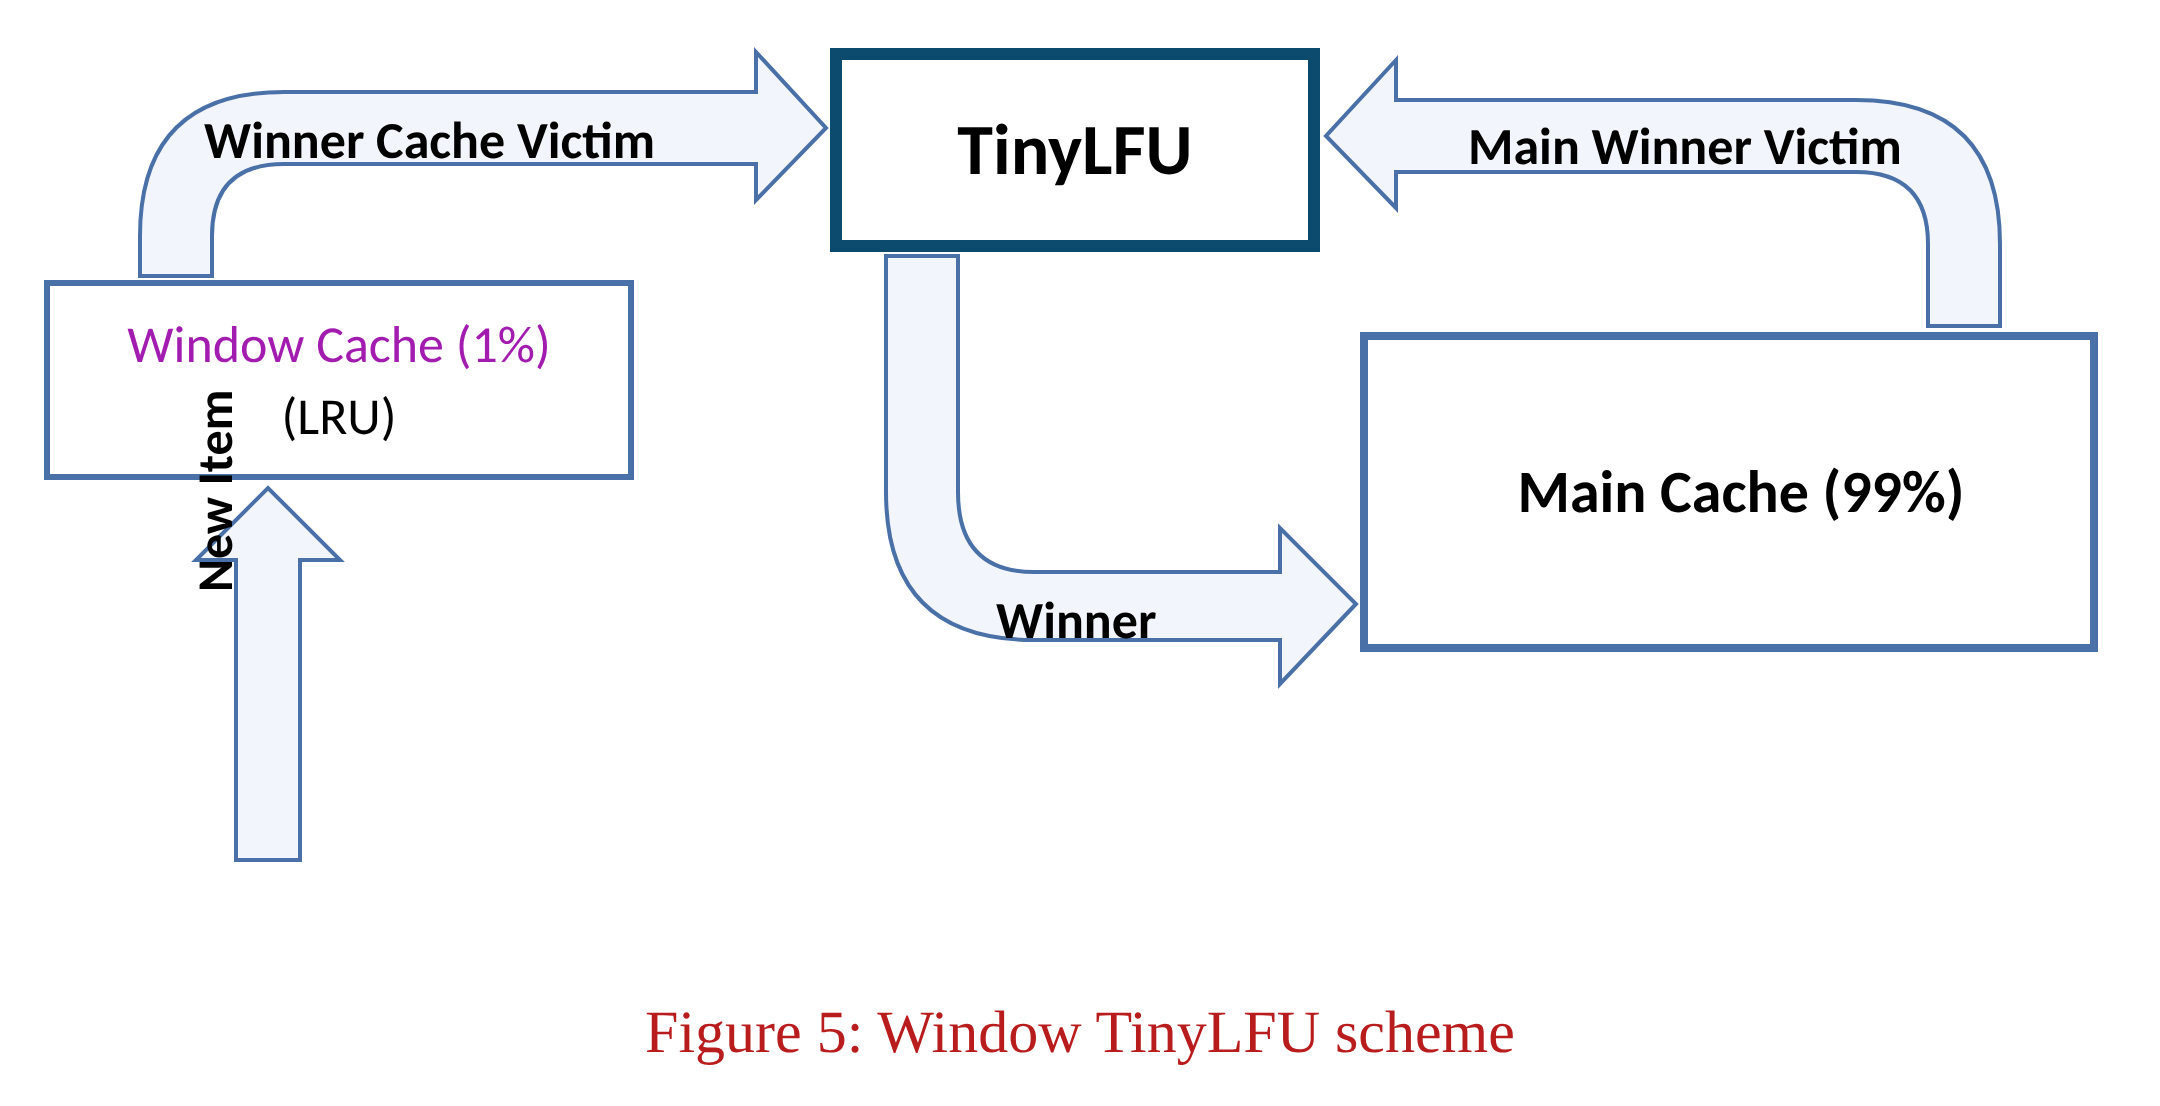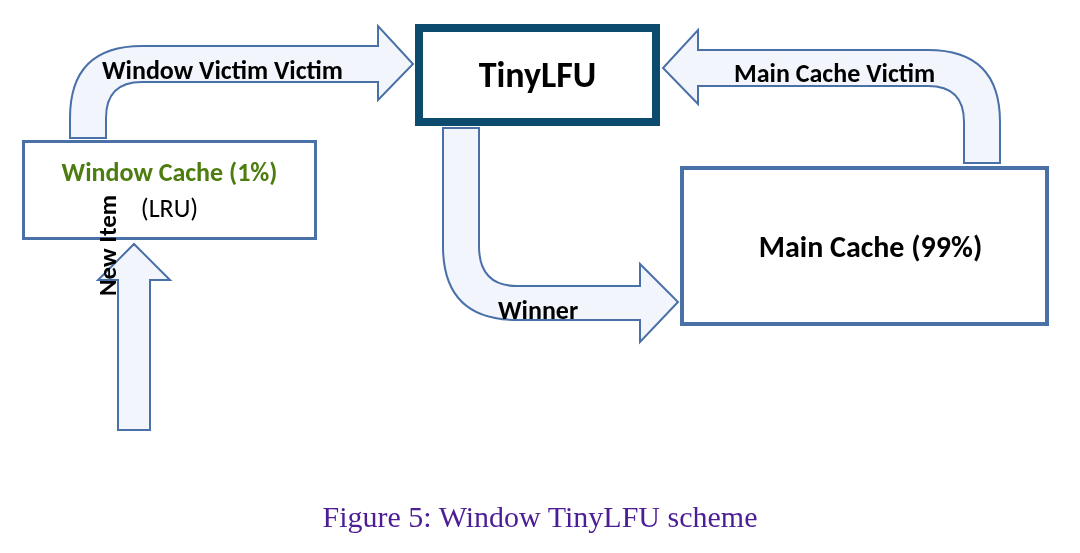--- a/index.html
+++ b/index.html
@@ -26,28 +26,28 @@
       align-items: center;
       text-align: center;
     }
     .window-cache {
       left: 22px;
       top: 140px;
       width: 295px;
       height: 100px;
       border: 3px solid #4a70a8;
     }
-    .window-cache .line1 { font-size: 26px; font-weight: bold; color: #4d7c0f; }
+    .window-cache .line1 { font-size: 26px; font-weight: normal; color: #a21caf; }
     .window-cache .line2 { font-size: 26px; font-weight: normal; color: #000; margin-top: 4px; }
     .tinylfu {
       left: 415px;
       top: 24px;
       width: 245px;
       height: 102px;
-      border: 8px solid #0c4a6e;
+      border: 6px solid #0c4a6e;
     }
     .tinylfu .line1 { font-size: 36px; font-weight: bold; color: #000; }
     .main-cache {
       left: 680px;
       top: 166px;
       width: 369px;
       height: 160px;
       border: 4px solid #4a70a8;
       padding-left: 12px;
     }
@@ -72,21 +72,21 @@
       font-size: 25px;
     }
     .caption {
       position: absolute;
       left: 0;
       width: 1080px;
       top: 500px;
       text-align: center;
       font-family: "Times New Roman", serif;
       font-size: 30px;
-      color: #4c1d95;
+      color: #b91c1c;
     }
 
     svg.arrows {
       position: absolute;
       top: 0; left: 0;
       width: 1080px; height: 553px;
     }
   </style>
 </head>
 <body>
@@ -158,20 +158,20 @@
   </div>
 
   <div class="box tinylfu">
     <div class="line1">TinyLFU</div>
   </div>
 
   <div class="box main-cache">
     <div class="line1">Main Cache (99%)</div>
   </div>
 
-  <div class="arrow-label label-window-victim">Window Victim Victim</div>
-  <div class="arrow-label label-main-victim">Main Cache Victim</div>
+  <div class="arrow-label label-window-victim">Winner Cache Victim</div>
+  <div class="arrow-label label-main-victim">Main Winner Victim</div>
   <div class="arrow-label label-winner">Winner</div>
   <div class="arrow-label label-new-item">New Item</div>
 
 </div>
 
 <div class="caption">Figure 5: Window TinyLFU scheme</div>
 
 </body></html>

